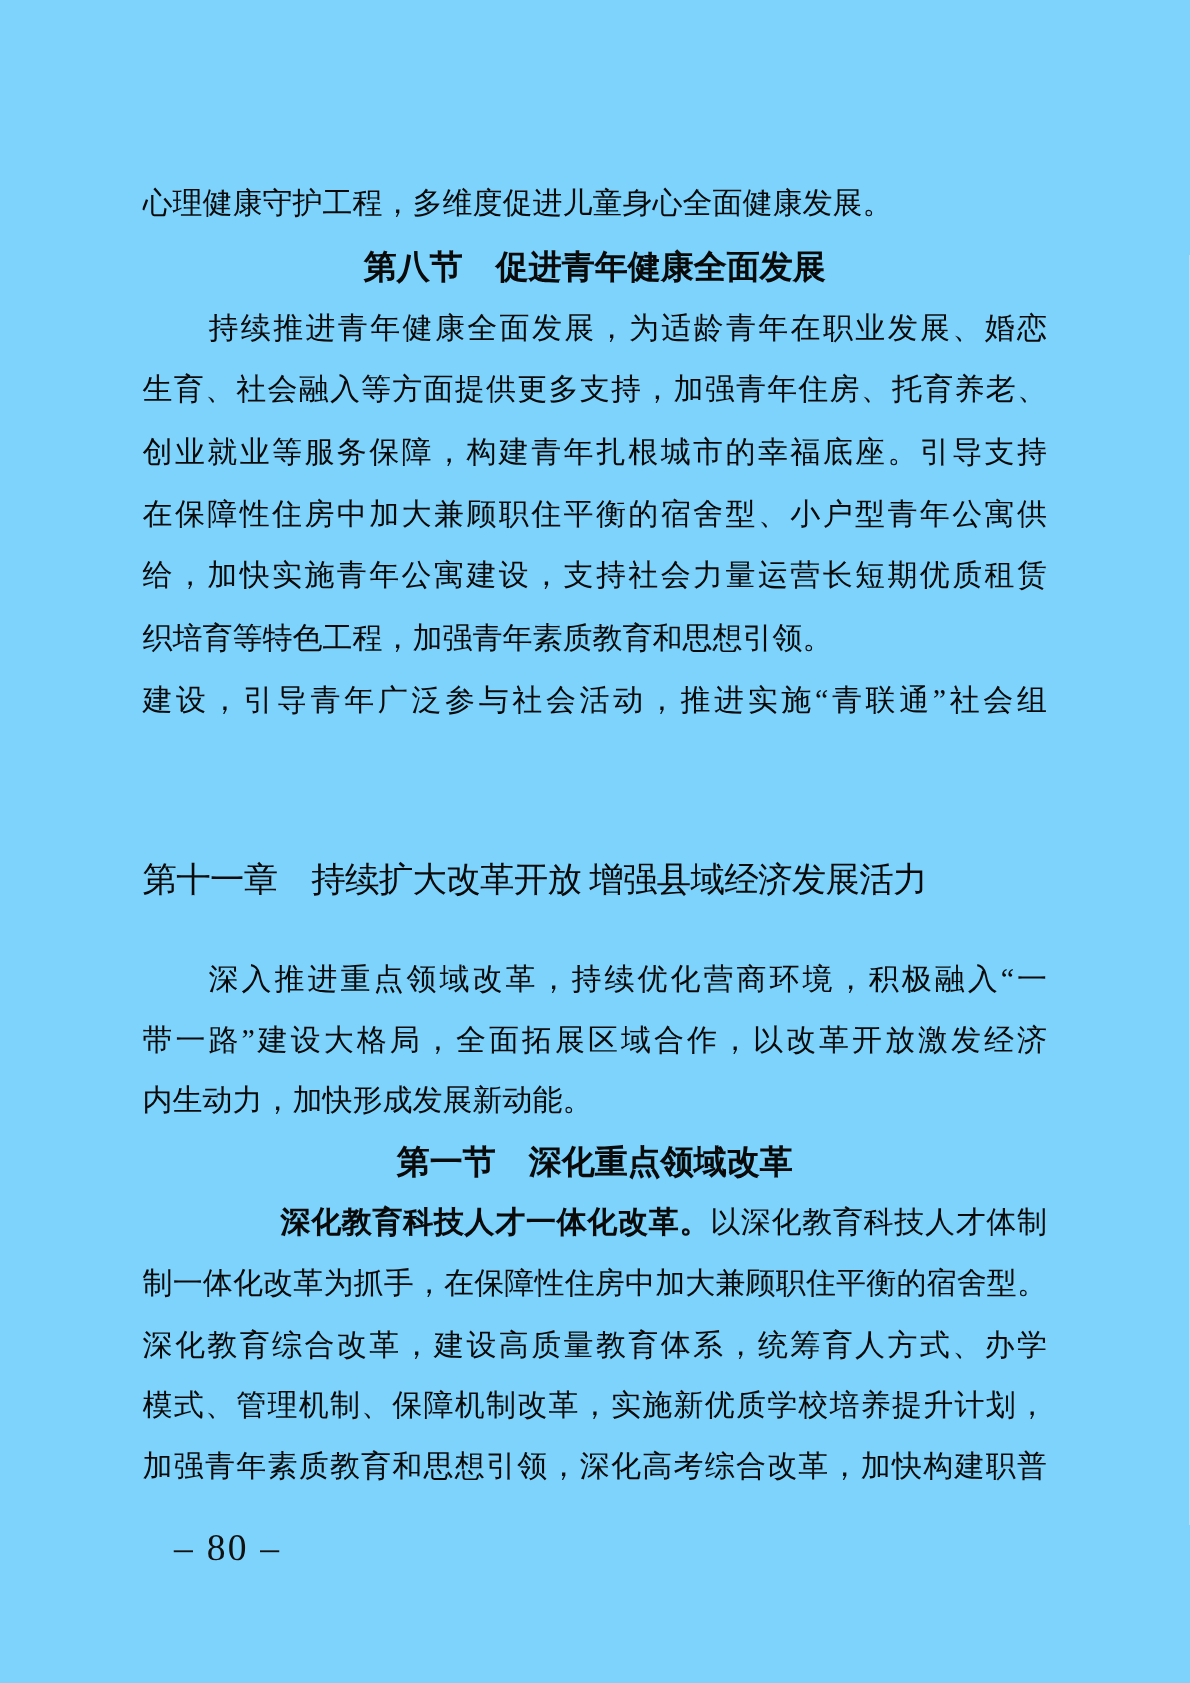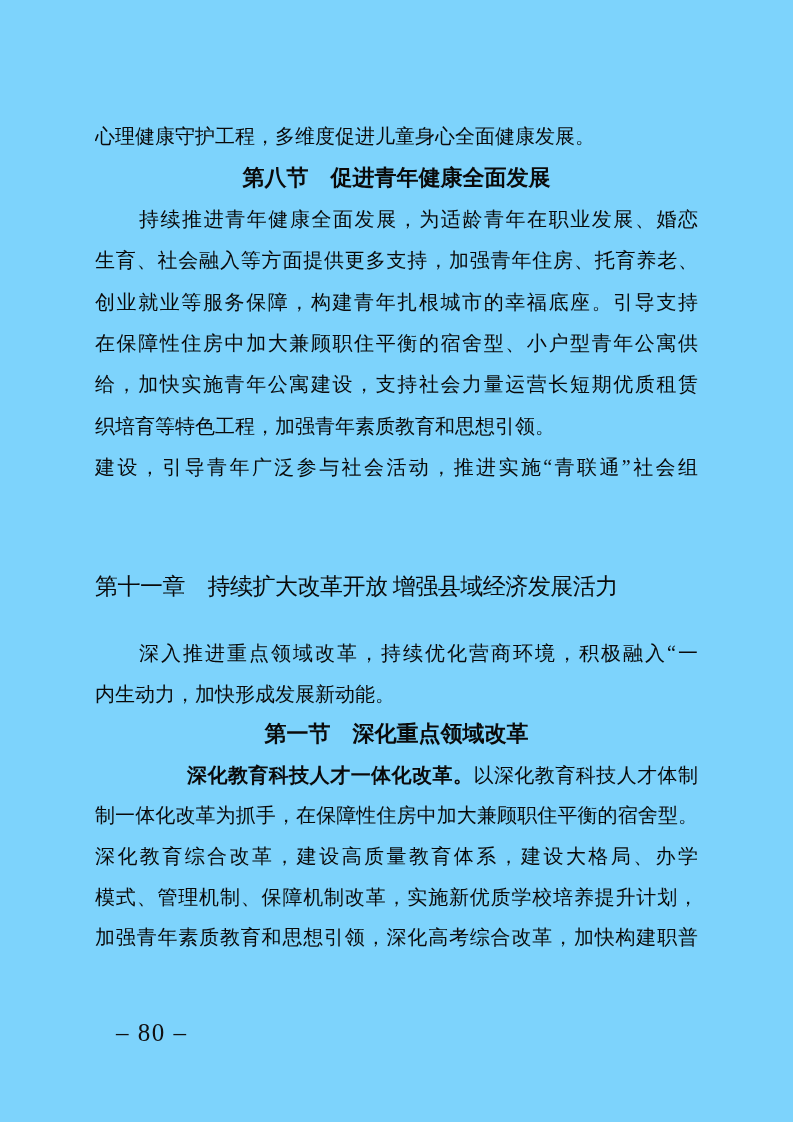--- a/index.html
+++ b/index.html
@@ -69,26 +69,27 @@
     <div class="line">在保障性住房中加大兼顾职住平衡的宿舍型、小户型青年公寓供</div>
     <div class="line">给，加快实施青年公寓建设，支持社会力量运营长短期优质租赁</div>
     <div class="line lastline">织培育等特色工程，加强青年素质教育和思想引领。</div>
     <div class="line">建设，引导青年广泛参与社会活动，推进实施“青联通”社会组</div>
   </div>
 
   <div class="chapter-heading">第十一章　持续扩大改革开放 增强县域经济发展活力</div>
 
   <div class="flow flow-bottom">
     <div class="line indent">深入推进重点领域改革，持续优化营商环境，积极融入“一</div>
+    <div class="line">带一路”建设大格局，全面拓展区域合作，以改革开放激发经济</div>
     <div class="line lastline">内生动力，加快形成发展新动能。</div>
     <div class="line heading-sans">第一节　深化重点领域改革</div>
     <div class="line indent">
       <span class="lead-bold">深化教育科技人才一体化改革。</span><span>以深化教育科技人才体制机</span>
     </div>
     <div class="line">制一体化改革为抓手，在保障性住房中加大兼顾职住平衡的宿舍型。</div>
-    <div class="line">深化教育综合改革，建设高质量教育体系，建设大格局、办学</div>
+    <div class="line">深化教育综合改革，建设高质量教育体系，统筹育人方式、办学</div>
     <div class="line">模式、管理机制、保障机制改革，实施新优质学校培养提升计划，</div>
     <div class="line">加强青年素质教育和思想引领，深化高考综合改革，加快构建职普</div>
   </div>
 
   <div class="page-number">– 80 –</div>
 
 </div>
 
 </body></html>

